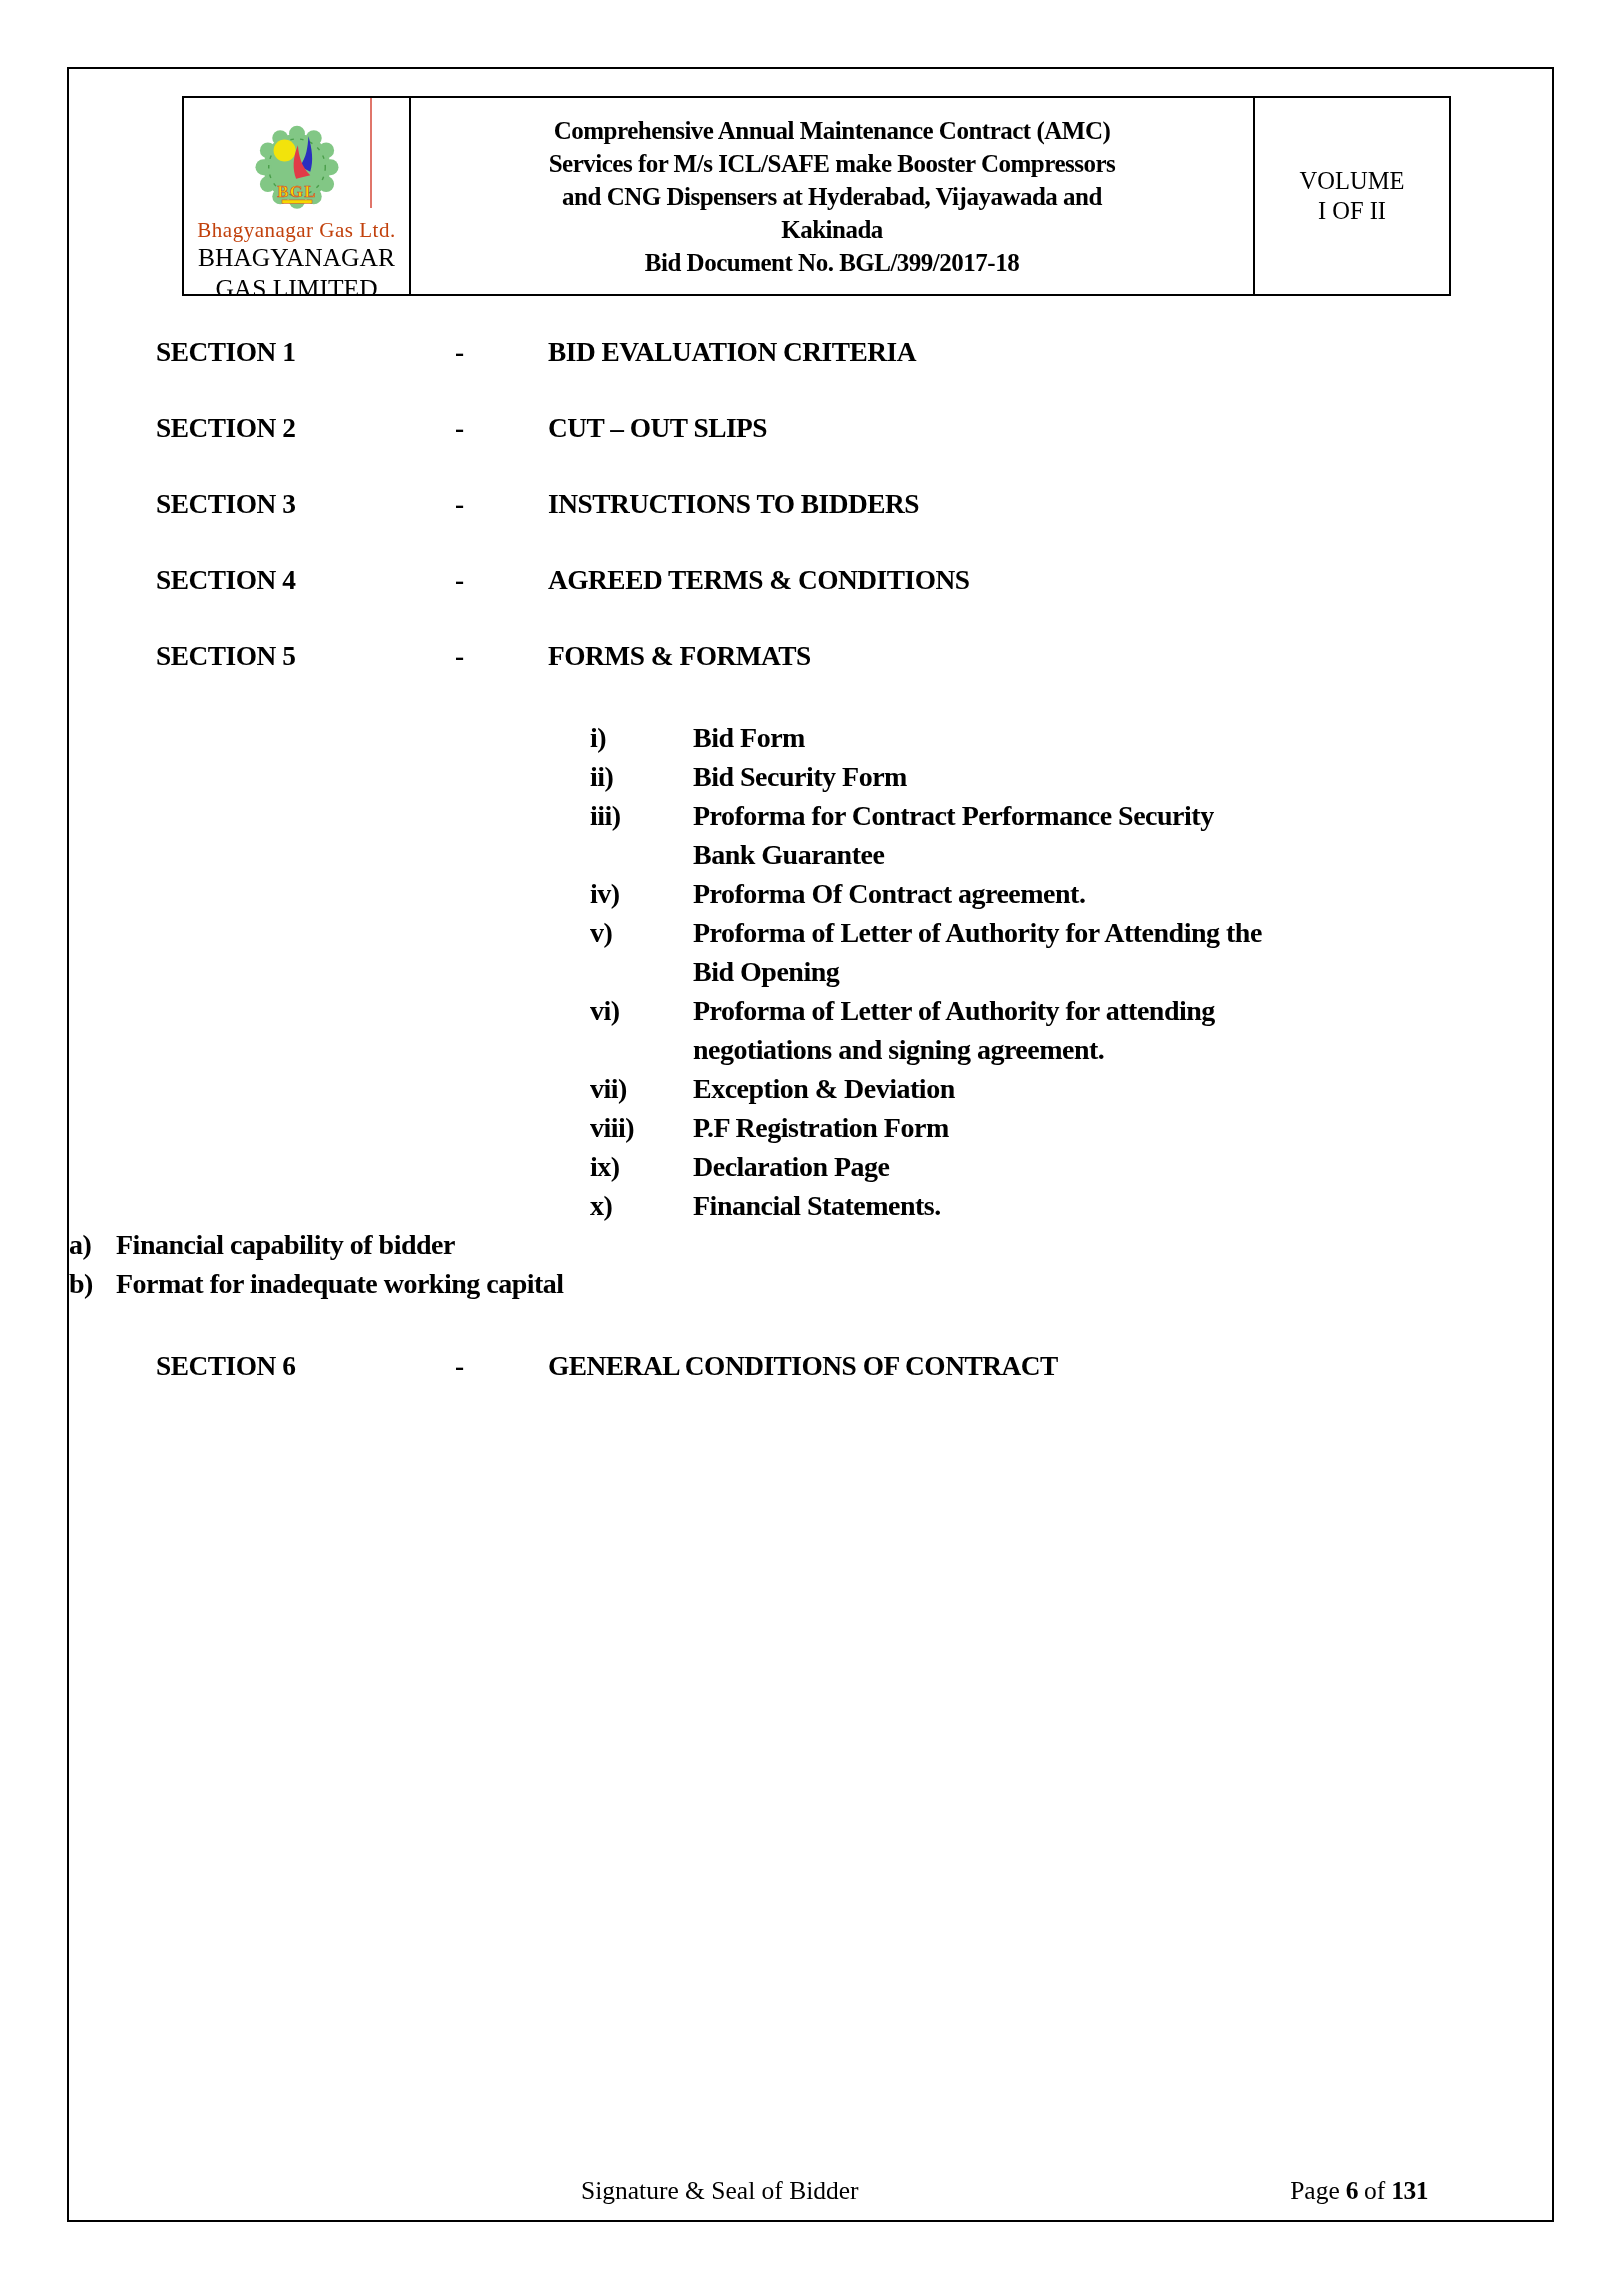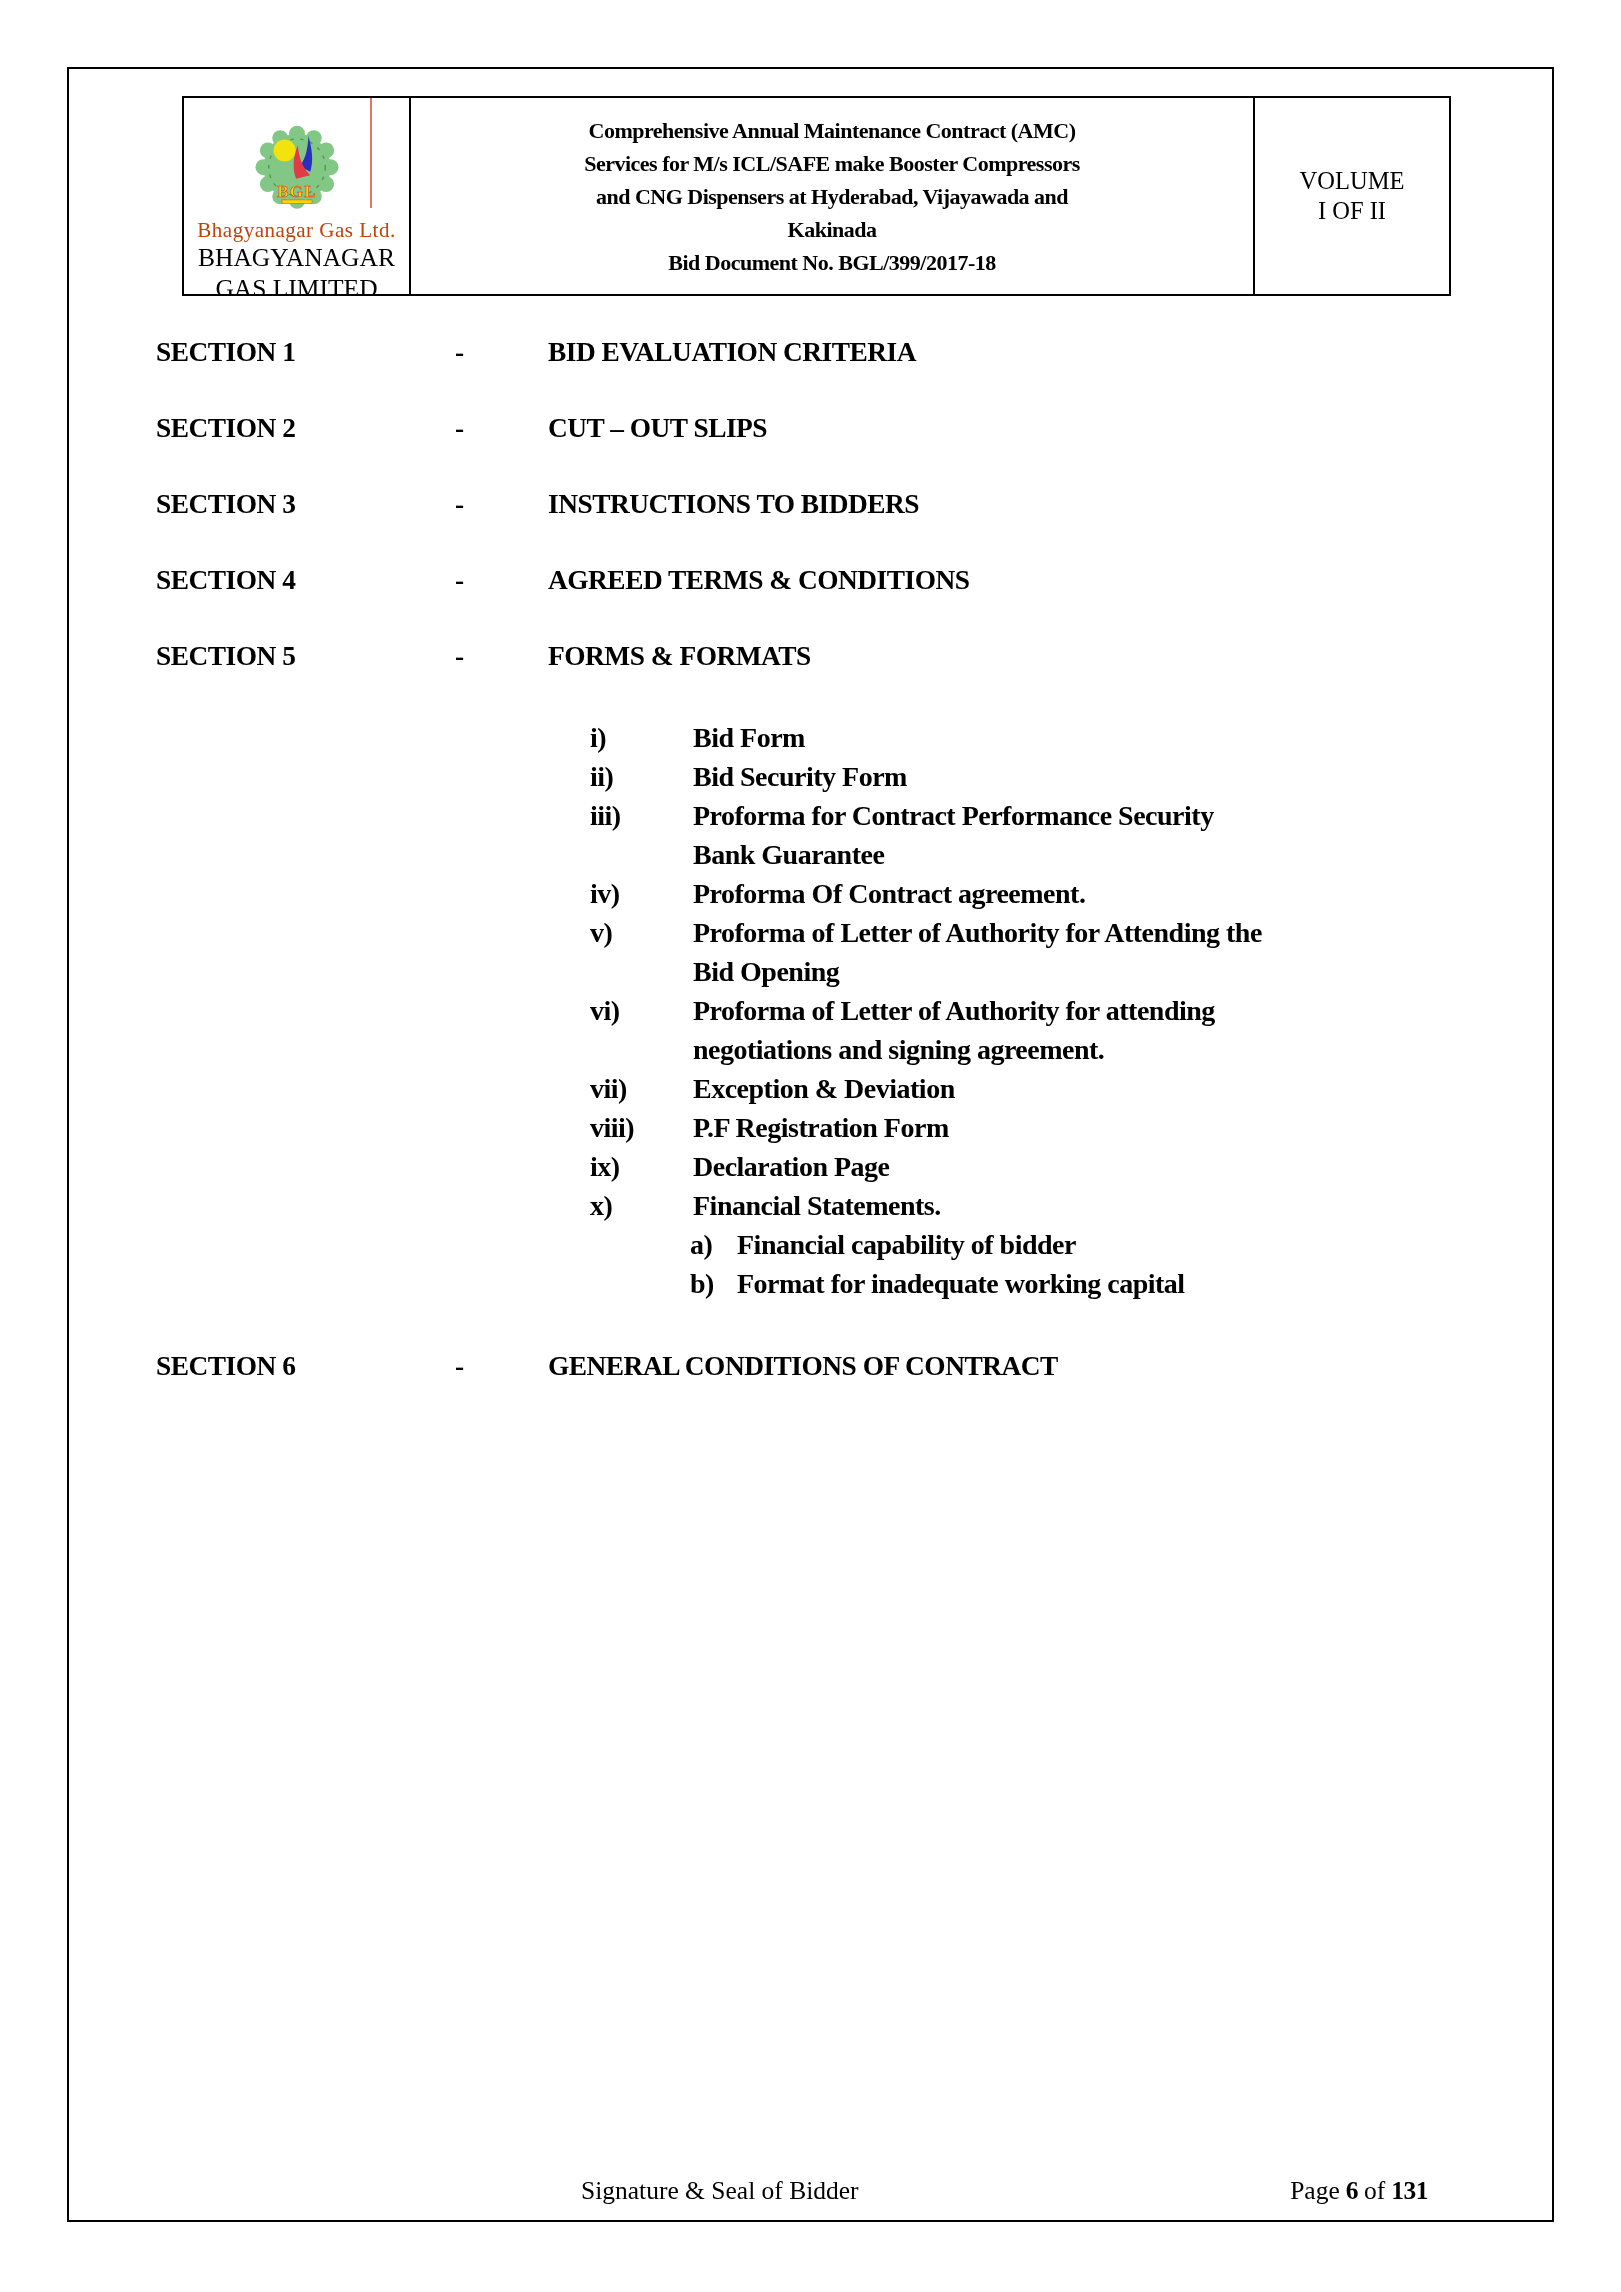--- a/index.html
+++ b/index.html
@@ -15,21 +15,21 @@
   .hdr-table{
     position:absolute;left:113px;top:27.4px;width:1269px;height:200px;
     display:grid;grid-template-columns:225px 846px 194px;
     border:2.9px solid #000;box-sizing:border-box;background:#fff;
   }
   .hdr-cell{box-sizing:border-box;overflow:hidden;}
   .logo-cell{position:relative;text-align:center;padding-top:16px;}
   .title-cell{
     border-left:2.9px solid #000;border-right:2.9px solid #000;
     display:flex;flex-direction:column;justify-content:center;align-items:center;
-    text-align:center;font-weight:bold;font-size:22px;line-height:33px;letter-spacing:-0.5px;
+    text-align:center;font-weight:bold;font-size:25px;line-height:33px;letter-spacing:-0.5px;
   }
   .volume-cell{
     display:flex;align-items:center;justify-content:center;text-align:center;
     font-size:24.5px;line-height:30px;white-space:pre-line;
   }
   .pre{white-space:pre-line;}
   .logo-badge{display:block;margin:2px auto 0 auto;}
   .logo-caption{font-size:21px;line-height:17.6px;color:#c2410c;letter-spacing:0.5px;}
   .company-name{font-size:25.5px;line-height:31px;white-space:pre-line;margin-top:2px;}
   .red-line{position:absolute;top:0;right:37px;width:2px;height:110px;background:#e0756a;}
@@ -44,21 +44,21 @@
     padding-left:87px;margin-top:43px;
     font-weight:bold;font-size:27.4px;line-height:33px;letter-spacing:-0.5px;
   }
   .sec-row.first{margin-top:45px;}
   .forms-list{margin-top:45px;padding-left:521px;}
   .form-row{
     display:grid;grid-template-columns:103px auto;
     font-weight:bold;font-size:28px;line-height:39px;letter-spacing:-0.5px;
   }
   .form-text{white-space:pre-line;max-width:627px;}
-  .sub-forms{padding-left:621px;}
+  .sub-forms{}
   .sub-row{font-weight:bold;font-size:28px;line-height:39px;letter-spacing:-0.5px;}
   .sub-num{display:inline-block;width:47px;}
   .sec-six{margin-top:47px;}
   
   .footer{
     position:absolute;left:0;right:0;bottom:15px;height:33px;
     font-size:25.5px;line-height:29px;
   }
   .footer-signature{position:absolute;left:512px;bottom:0;}
   .footer-page{position:absolute;right:124px;bottom:0;display:inline-flex;gap:6px;}

